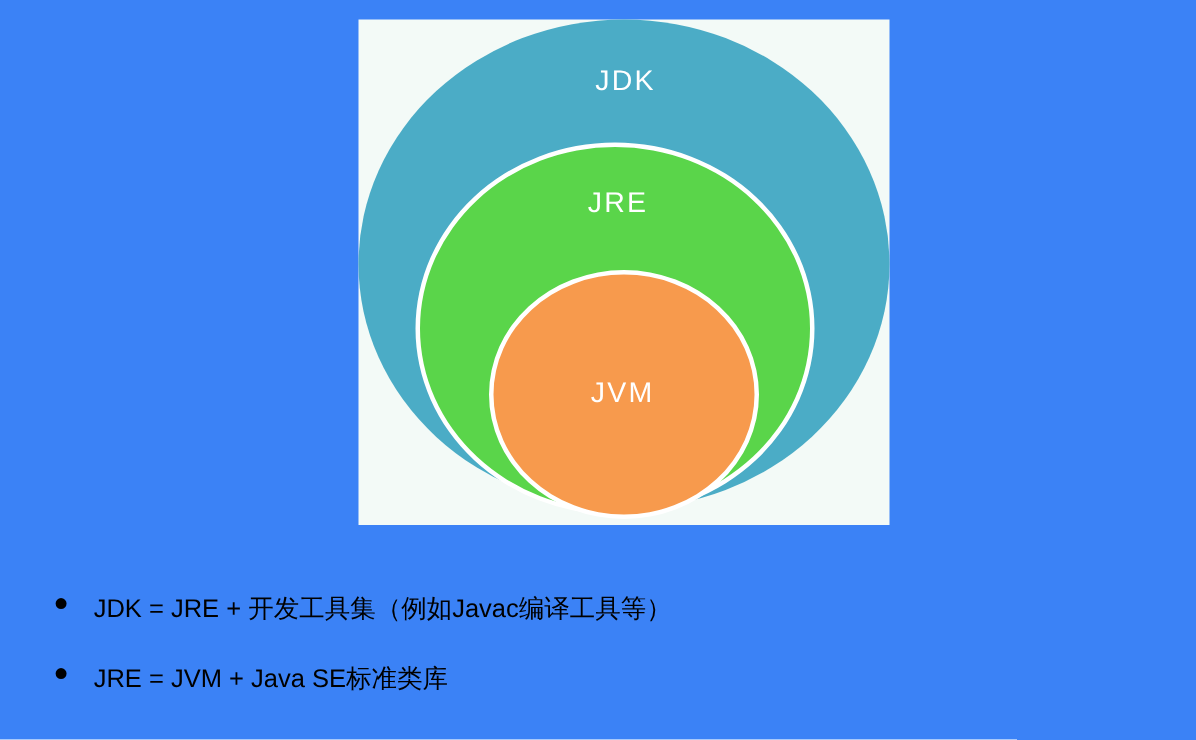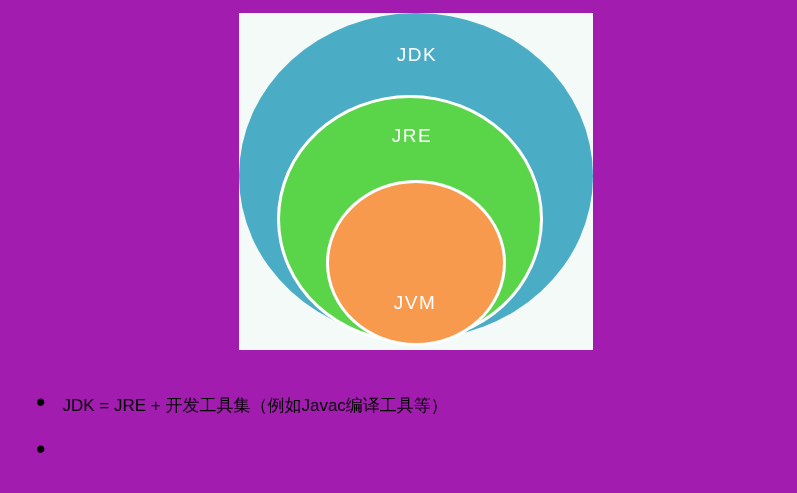--- a/index.html
+++ b/index.html
@@ -1,20 +1,20 @@
 <!DOCTYPE html>
 <html><head>
 <meta charset="utf-8">
 <style>
   html, body { margin: 0; padding: 0; background: #ffffff; }
   .page {
     position: relative;
     width: 797px;
     height: 493px;
-    background: #a21caf;
+    background: #3b82f6;
     overflow: hidden;
     font-family: "Liberation Sans", sans-serif;
   }
   
   .diagram { position: absolute; left: 0; top: 0; width: 797px; height: 360px; }
   .diagram-bg {
     position: absolute;
     left: 239px; top: 13px;
     width: 354px; height: 337px;
     background: #f3faf7;
@@ -77,26 +77,27 @@
 
   <div class="diagram">
     <div class="diagram-bg"></div>
 
     <div class="ring ring-jdk" style="background-color: rgb(75, 172, 198);"></div>
     <div class="ring ring-jre" style="background-color: rgb(90, 213, 74);"></div>
     <div class="ring ring-jvm" style="background-color: rgb(247, 154, 77);"></div>
 
     <span class="ring-label label-jdk" style="color: rgb(255, 255, 255);">JDK</span>
     <span class="ring-label label-jre" style="color: rgb(255, 255, 255);">JRE</span>
-    <span class="ring-label label-jvm" style="color: rgb(255, 255, 255); margin-top: 40px;">JVM</span>
+    <span class="ring-label label-jvm" style="color: rgb(255, 255, 255);">JVM</span>
   </div>
 
   <div class="notes">
     <div class="note-row">
       <span class="bullet">•</span>
       <span class="note-text">JDK = JRE + 开发工具集（例如Javac编译工具等）</span>
     </div>
     <div class="note-row">
       <span class="bullet">•</span>
+      <span class="note-text">JRE = JVM + Java SE标准类库</span>
     </div>
   </div>
 
 </div>
 
 </body></html>

